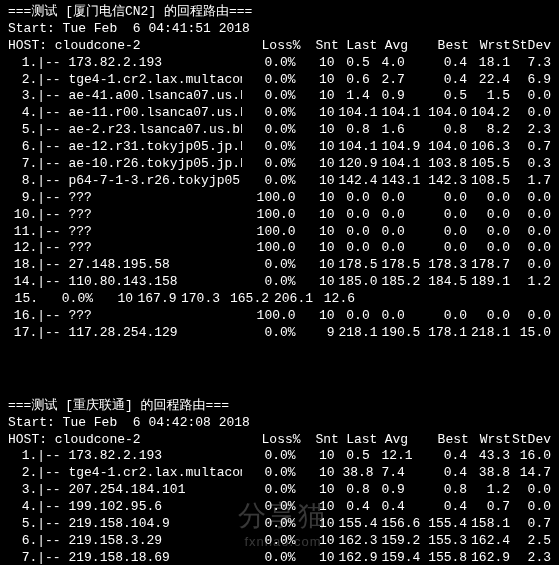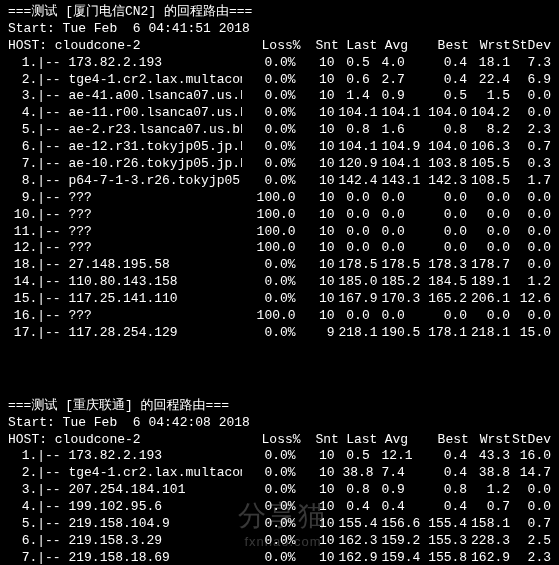--- a/index.html
+++ b/index.html
@@ -57,32 +57,32 @@
     <div class="data-row"><span class="col-hop">5.</span><span class="col-host">|-- ae-2.r23.lsanca07.us.bb.g</span><span class="col-loss">0.0%</span><span class="col-snt">10</span><span class="col-last">0.8</span><span class="col-avg">1.6</span><span class="col-best">0.8</span><span class="col-wrst">8.2</span><span class="col-stdev">2.3</span></div>
     <div class="data-row"><span class="col-hop">6.</span><span class="col-host">|-- ae-12.r31.tokyjp05.jp.bb.</span><span class="col-loss">0.0%</span><span class="col-snt">10</span><span class="col-last">104.1</span><span class="col-avg">104.9</span><span class="col-best">104.0</span><span class="col-wrst">106.3</span><span class="col-stdev">0.7</span></div>
     <div class="data-row"><span class="col-hop">7.</span><span class="col-host">|-- ae-10.r26.tokyjp05.jp.bb.</span><span class="col-loss">0.0%</span><span class="col-snt">10</span><span class="col-last">120.9</span><span class="col-avg">104.1</span><span class="col-best">103.8</span><span class="col-wrst">105.5</span><span class="col-stdev">0.3</span></div>
     <div class="data-row"><span class="col-hop">8.</span><span class="col-host">|-- p64-7-1-3.r26.tokyjp05.jp</span><span class="col-loss">0.0%</span><span class="col-snt">10</span><span class="col-last">142.4</span><span class="col-avg">143.1</span><span class="col-best">142.3</span><span class="col-wrst">108.5</span><span class="col-stdev">1.7</span></div>
     <div class="data-row"><span class="col-hop">9.</span><span class="col-host">|-- ???</span><span class="col-loss">100.0</span><span class="col-snt">10</span><span class="col-last">0.0</span><span class="col-avg">0.0</span><span class="col-best">0.0</span><span class="col-wrst">0.0</span><span class="col-stdev">0.0</span></div>
     <div class="data-row"><span class="col-hop">10.</span><span class="col-host">|-- ???</span><span class="col-loss">100.0</span><span class="col-snt">10</span><span class="col-last">0.0</span><span class="col-avg">0.0</span><span class="col-best">0.0</span><span class="col-wrst">0.0</span><span class="col-stdev">0.0</span></div>
     <div class="data-row"><span class="col-hop">11.</span><span class="col-host">|-- ???</span><span class="col-loss">100.0</span><span class="col-snt">10</span><span class="col-last">0.0</span><span class="col-avg">0.0</span><span class="col-best">0.0</span><span class="col-wrst">0.0</span><span class="col-stdev">0.0</span></div>
     <div class="data-row"><span class="col-hop">12.</span><span class="col-host">|-- ???</span><span class="col-loss">100.0</span><span class="col-snt">10</span><span class="col-last">0.0</span><span class="col-avg">0.0</span><span class="col-best">0.0</span><span class="col-wrst">0.0</span><span class="col-stdev">0.0</span></div>
     <div class="data-row"><span class="col-hop">18.</span><span class="col-host">|-- 27.148.195.58</span><span class="col-loss">0.0%</span><span class="col-snt">10</span><span class="col-last">178.5</span><span class="col-avg">178.5</span><span class="col-best">178.3</span><span class="col-wrst">178.7</span><span class="col-stdev">0.0</span></div>
     <div class="data-row"><span class="col-hop">14.</span><span class="col-host">|-- 110.80.143.158</span><span class="col-loss">0.0%</span><span class="col-snt">10</span><span class="col-last">185.0</span><span class="col-avg">185.2</span><span class="col-best">184.5</span><span class="col-wrst">189.1</span><span class="col-stdev">1.2</span></div>
-    <div class="data-row"><span class="col-hop">15.</span><span class="col-host">|-- 117.25.141.110</span><span class="col-loss">0.0%</span><span class="col-snt">10</span><span class="col-last">167.9</span><span class="col-avg">170.3</span><span class="col-best">165.2</span><span class="col-wrst">206.1</span><span class="col-stdev">12.6</span></div>
+    <div class="data-row"><span class="col-hop">15.</span><span class="col-loss">0.0%</span><span class="col-snt">10</span><span class="col-last">167.9</span><span class="col-avg">170.3</span><span class="col-best">165.2</span><span class="col-wrst">206.1</span><span class="col-stdev">12.6</span></div>
     <div class="data-row"><span class="col-hop">16.</span><span class="col-host">|-- ???</span><span class="col-loss">100.0</span><span class="col-snt">10</span><span class="col-last">0.0</span><span class="col-avg">0.0</span><span class="col-best">0.0</span><span class="col-wrst">0.0</span><span class="col-stdev">0.0</span></div>
     <div class="data-row"><span class="col-hop">17.</span><span class="col-host">|-- 117.28.254.129</span><span class="col-loss">0.0%</span><span class="col-snt">9</span><span class="col-last">218.1</span><span class="col-avg">190.5</span><span class="col-best">178.1</span><span class="col-wrst">218.1</span><span class="col-stdev">15.0</span></div>
     <div class="section-gap"></div>
     <div class="title-line">===测试 [重庆联通] 的回程路由===</div>
     <div class="start-line">Start: Tue Feb  6 04:42:08 2018</div>
     <div class="header-row"><span class="hdr-host">HOST: cloudcone-2</span><span class="col-loss">Loss%</span><span class="col-snt">Snt</span><span class="col-last">Last</span><span class="col-avg">Avg</span><span class="col-best">Best</span><span class="col-wrst">Wrst</span><span class="col-stdev">StDev</span></div>
     <div class="data-row"><span class="col-hop">1.</span><span class="col-host">|-- 173.82.2.193</span><span class="col-loss">0.0%</span><span class="col-snt">10</span><span class="col-last">0.5</span><span class="col-avg">12.1</span><span class="col-best">0.4</span><span class="col-wrst">43.3</span><span class="col-stdev">16.0</span></div>
     <div class="data-row"><span class="col-hop">2.</span><span class="col-host">|-- tge4-1.cr2.lax.multacom.c</span><span class="col-loss">0.0%</span><span class="col-snt">10</span><span class="col-last">38.8</span><span class="col-avg">7.4</span><span class="col-best">0.4</span><span class="col-wrst">38.8</span><span class="col-stdev">14.7</span></div>
     <div class="data-row"><span class="col-hop">3.</span><span class="col-host">|-- 207.254.184.101</span><span class="col-loss">0.0%</span><span class="col-snt">10</span><span class="col-last">0.8</span><span class="col-avg">0.9</span><span class="col-best">0.8</span><span class="col-wrst">1.2</span><span class="col-stdev">0.0</span></div>
     <div class="data-row"><span class="col-hop">4.</span><span class="col-host">|-- 199.102.95.6</span><span class="col-loss">0.0%</span><span class="col-snt">10</span><span class="col-last">0.4</span><span class="col-avg">0.4</span><span class="col-best">0.4</span><span class="col-wrst">0.7</span><span class="col-stdev">0.0</span></div>
     <div class="data-row"><span class="col-hop">5.</span><span class="col-host">|-- 219.158.104.9</span><span class="col-loss">0.0%</span><span class="col-snt">10</span><span class="col-last">155.4</span><span class="col-avg">156.6</span><span class="col-best">155.4</span><span class="col-wrst">158.1</span><span class="col-stdev">0.7</span></div>
-    <div class="data-row"><span class="col-hop">6.</span><span class="col-host">|-- 219.158.3.29</span><span class="col-loss">0.0%</span><span class="col-snt">10</span><span class="col-last">162.3</span><span class="col-avg">159.2</span><span class="col-best">155.3</span><span class="col-wrst">228.3</span><span class="col-stdev">2.5</span></div>
+    <div class="data-row"><span class="col-hop">6.</span><span class="col-host">|-- 219.158.3.29</span><span class="col-loss">0.0%</span><span class="col-snt">10</span><span class="col-last">162.3</span><span class="col-avg">159.2</span><span class="col-best">155.3</span><span class="col-wrst">162.4</span><span class="col-stdev">2.5</span></div>
     <div class="data-row"><span class="col-hop">7.</span><span class="col-host">|-- 219.158.18.69</span><span class="col-loss">0.0%</span><span class="col-snt">10</span><span class="col-last">162.9</span><span class="col-avg">159.4</span><span class="col-best">155.8</span><span class="col-wrst">162.9</span><span class="col-stdev">2.3</span></div>
   </div>
 
 <div class="watermark">
   <span class="wm-main">分享猫</span>
   <span class="wm-sub">fxnhao.com</span>
 </div>
 
 </body></html>

